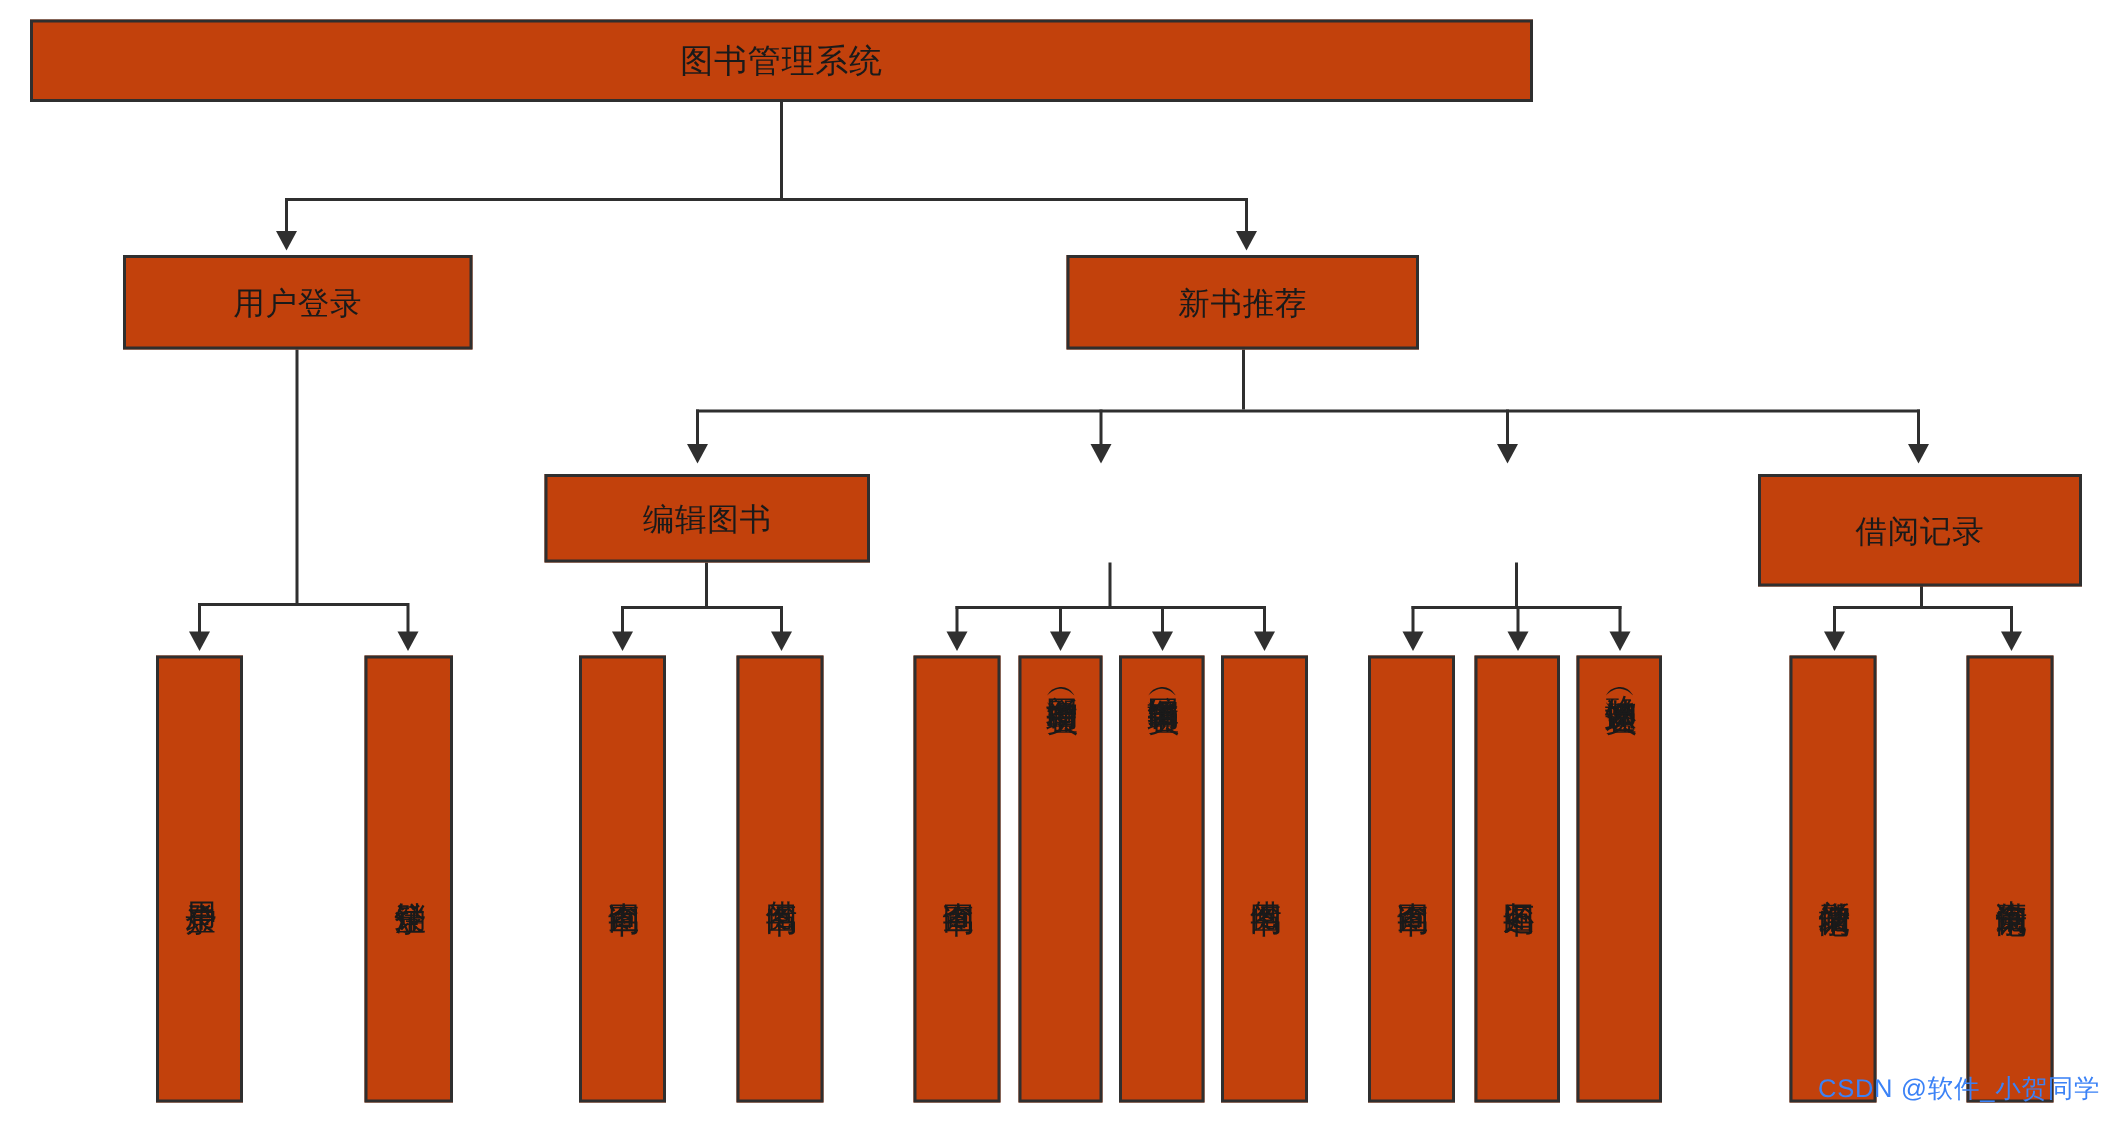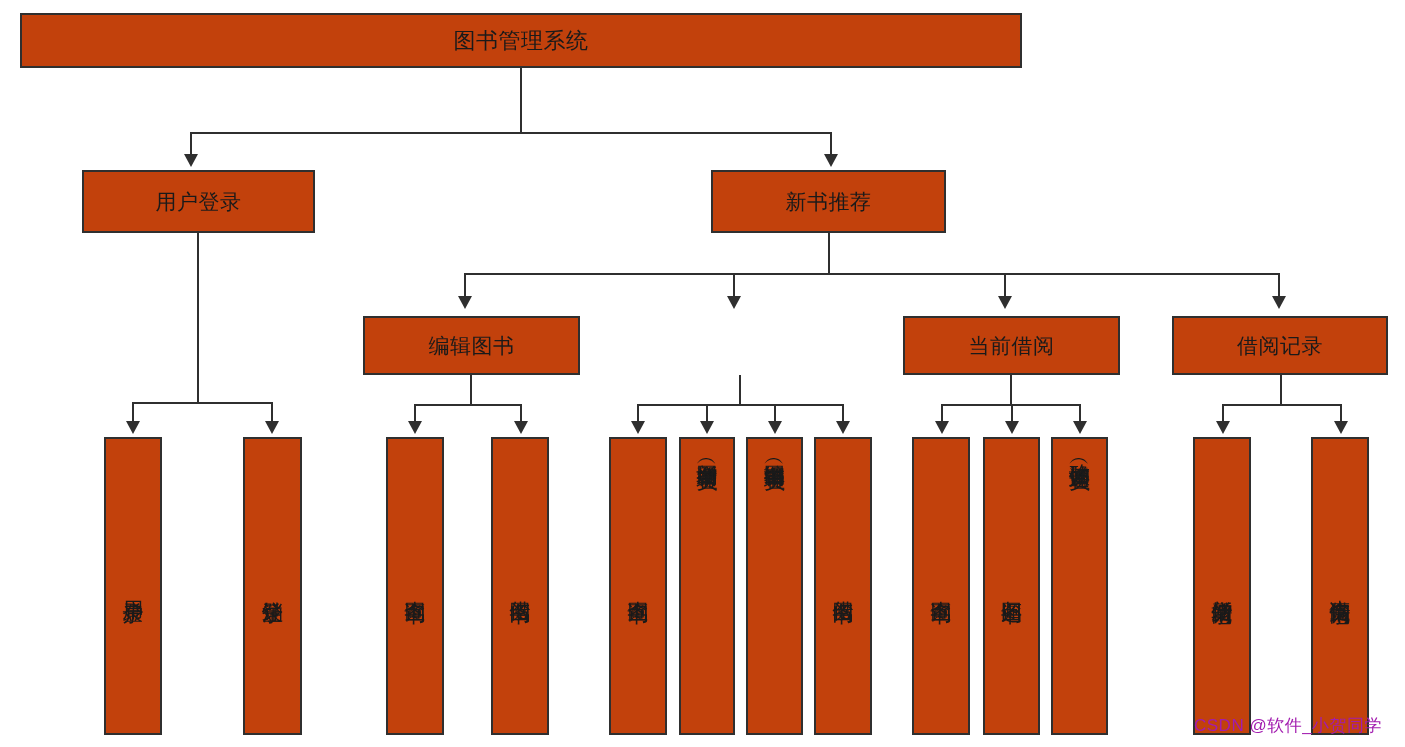--- a/index.html
+++ b/index.html
@@ -63,25 +63,26 @@
   .arrow {
     position: absolute;
     width: 0;
     height: 0;
     border-left: 7px solid transparent;
     border-right: 7px solid transparent;
     border-top: 13px solid #2f2f2f;
   }
   .watermark {
     position: absolute;
-    color: #a21caf;
+    color: #3b82f6;
     font-size: 17px;
     letter-spacing: 0.5px;
     white-space: nowrap;
     user-select: none;
+    margin-left: 18px;
   }
 </style>
 </head>
 <body>
 
 <div id="canvas">
 
   <div class="ln v" style="left:520px; top:68px; height:64px;"></div>
 
   <div class="ln h" style="left:190px; top:132px; width:642px;"></div>
@@ -154,25 +155,22 @@
 
   <div class="node horiz" style="left:711px; top:170px; width:235px; height:63px;">
     <span>新书推荐</span>
   </div>
 
   <div class="node horiz" style="left:363px; top:316px; width:217px; height:59px;">
     <span>编辑图书</span>
   </div>
 
 
-  <div class="node horiz" style="left:903px; top:316px; width:217px; height:59px;">
-    <span>当前借阅</span>
-  </div>
-
-  <div class="node horiz" style="left:1172px; top:316px; width:216px; height:59px;">
+
+  <div class="node horiz" style="left:1172px; top:316px; width:216px; height:75px;">
     <span>借阅记录</span>
   </div>
 
   <div class="node vert centered" style="left:104px; top:437px; width:58px; height:298px;">
     <span class="vlabel">用户登录</span>
   </div>
   <div class="node vert centered" style="left:243px; top:437px; width:59px; height:298px;">
     <span class="vlabel">注销登录</span>
   </div>
 

